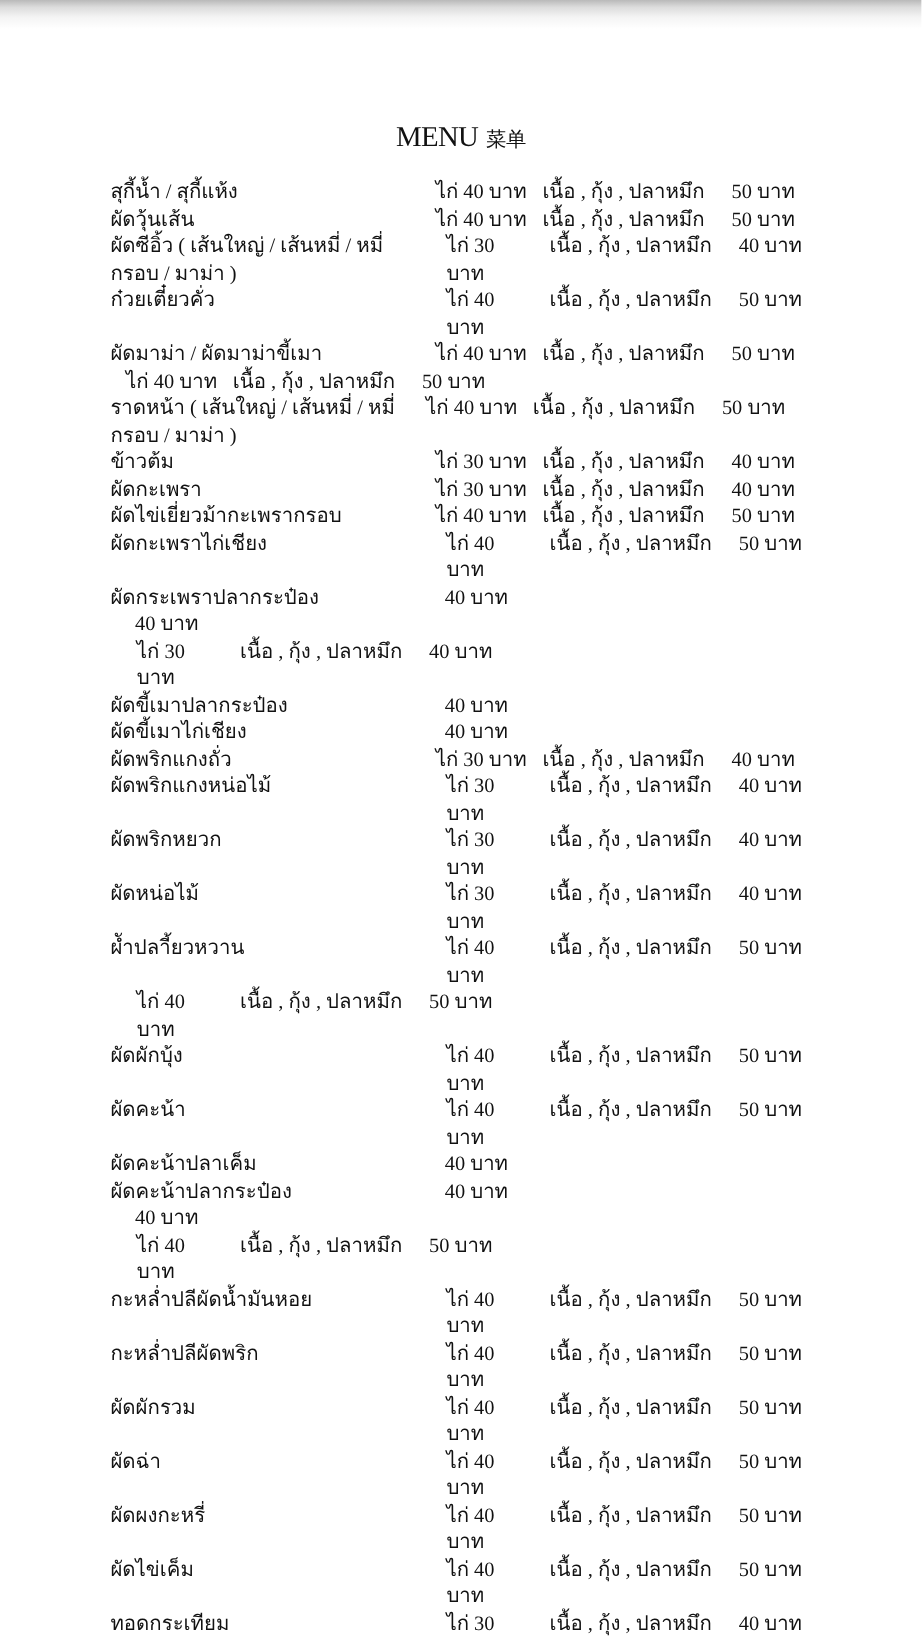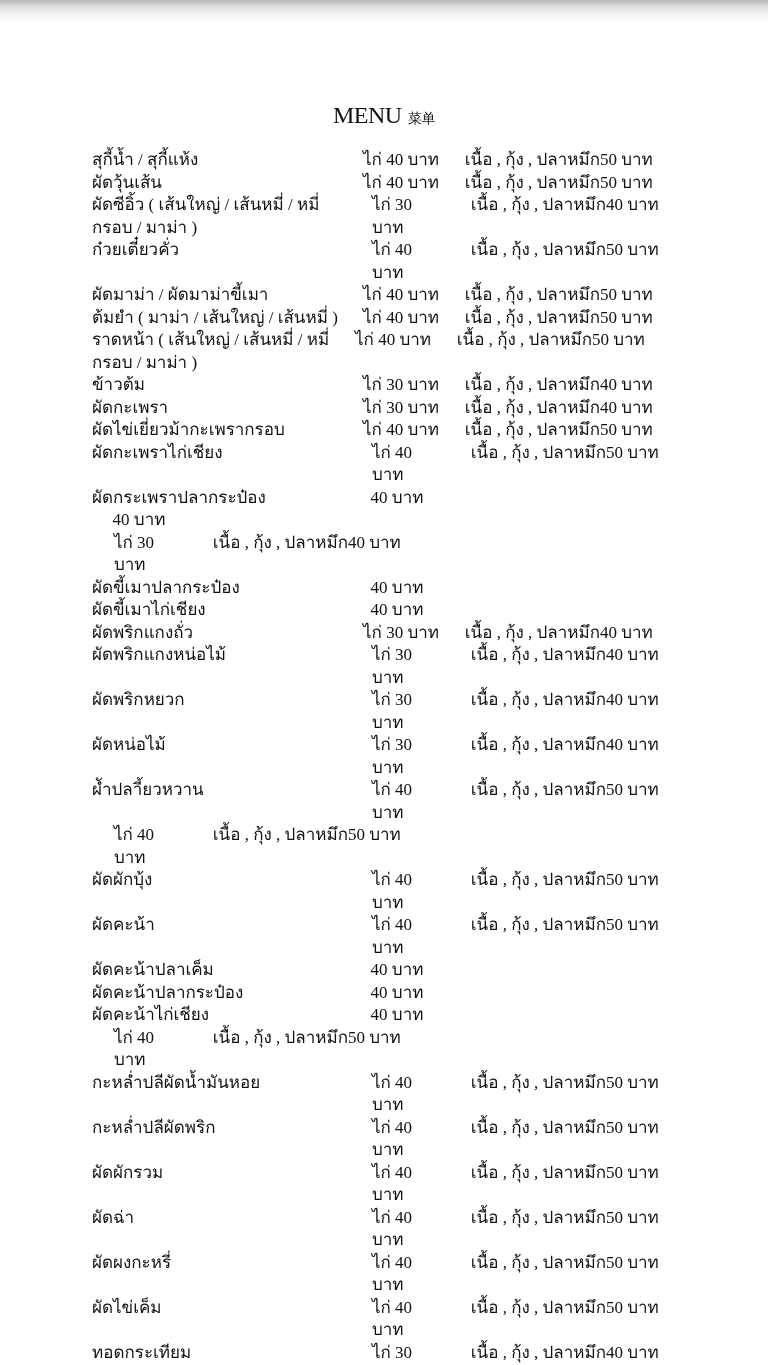--- a/index.html
+++ b/index.html
@@ -11,31 +11,31 @@
     position: relative;
   }
   .top-shadow {
     position: absolute; left: 0; top: 0; width: 768px; height: 24px;
     background: linear-gradient(to bottom, #b9b9b9 0%, #dcdcdc 25%, #f4f4f4 60%, #ffffff 100%);
   }
   .title {
     position: absolute; top: 100px; left: 0; width: 768px;
     text-align: center; font-size: 24px; line-height: 30px; letter-spacing: -0.5px;
   }
-  .title .cn { font-family: Liberation Sans, sans-serif; font-size: 14px; margin-left: 1px; }
+  .title .cn { font-family: Liberation Sans, sans-serif; font-size: 17px; margin-left: 1px; }
   .menu {
     position: absolute; top: 149px; left: 92px; width: 580px;
     font-size: 17px; line-height: 22.5px;
   }
   .row { display: flex; align-items: flex-start; }
   .name { width: 258px; flex: none; }
   .chick { width: 102px; flex: none; text-align: center; font-family: Liberation Serif, serif; }
   .chick.wrap { width: 60px; margin-left: 16px; margin-right: 26px; text-align: left; padding-left: 6px; }
-  .other { flex: none; width: 148px; text-align: right; }
-  .oprice { flex: none; width: 72px; text-align: left; }
+  .other { flex: none; width: 148px; }
+  .oprice { flex: none; width: 72px; text-align: center; }
 </style>
 </head>
 <body>
 
 <div class="top-shadow"></div>
 
 <div class="title">
   <span>MENU</span>
   <span class="cn">菜单</span>
 </div>
@@ -65,21 +65,20 @@
       <div class="other">เนื้อ , กุ้ง , ปลาหมึก</div>
       <div class="oprice">50 บาท</div>
     </div>
     <div class="row">
       <div class="name">ผัดมาม่า / ผัดมาม่าขี้เมา</div>
       <div class="chick">ไก่ 40 บาท</div>
       <div class="other">เนื้อ , กุ้ง , ปลาหมึก</div>
       <div class="oprice">50 บาท</div>
     </div>
     <div class="row">
-      <div class="name">ต้มยำ ( มาม่า / เส้นใหญ่ / เส้นหมี่ )</div>
       <div class="chick">ไก่ 40 บาท</div>
       <div class="other">เนื้อ , กุ้ง , ปลาหมึก</div>
       <div class="oprice">50 บาท</div>
     </div>
     <div class="row">
       <div class="name" style="width: 250px;">ราดหน้า ( เส้นใหญ่ / เส้นหมี่ / หมี่กรอบ / มาม่า )</div>
       <div class="chick">ไก่ 40 บาท</div>
       <div class="other">เนื้อ , กุ้ง , ปลาหมึก</div>
       <div class="oprice">50 บาท</div>
     </div>
@@ -188,21 +187,20 @@
       <div class="other"></div>
       <div class="oprice"></div>
     </div>
     <div class="row">
       <div class="name">ผัดคะน้าปลากระป๋อง</div>
       <div class="chick" style="width: 94px;">40 บาท</div>
       <div class="other"></div>
       <div class="oprice"></div>
     </div>
     <div class="row">
-      <div class="name">ผัดคะน้าไก่เชียง</div>
       <div class="chick" style="width: 94px;">40 บาท</div>
       <div class="other"></div>
       <div class="oprice"></div>
     </div>
     <div class="row">
       <div class="chick wrap">ไก่ 40 บาท</div>
       <div class="other">เนื้อ , กุ้ง , ปลาหมึก</div>
       <div class="oprice">50 บาท</div>
     </div>
     <div class="row">

